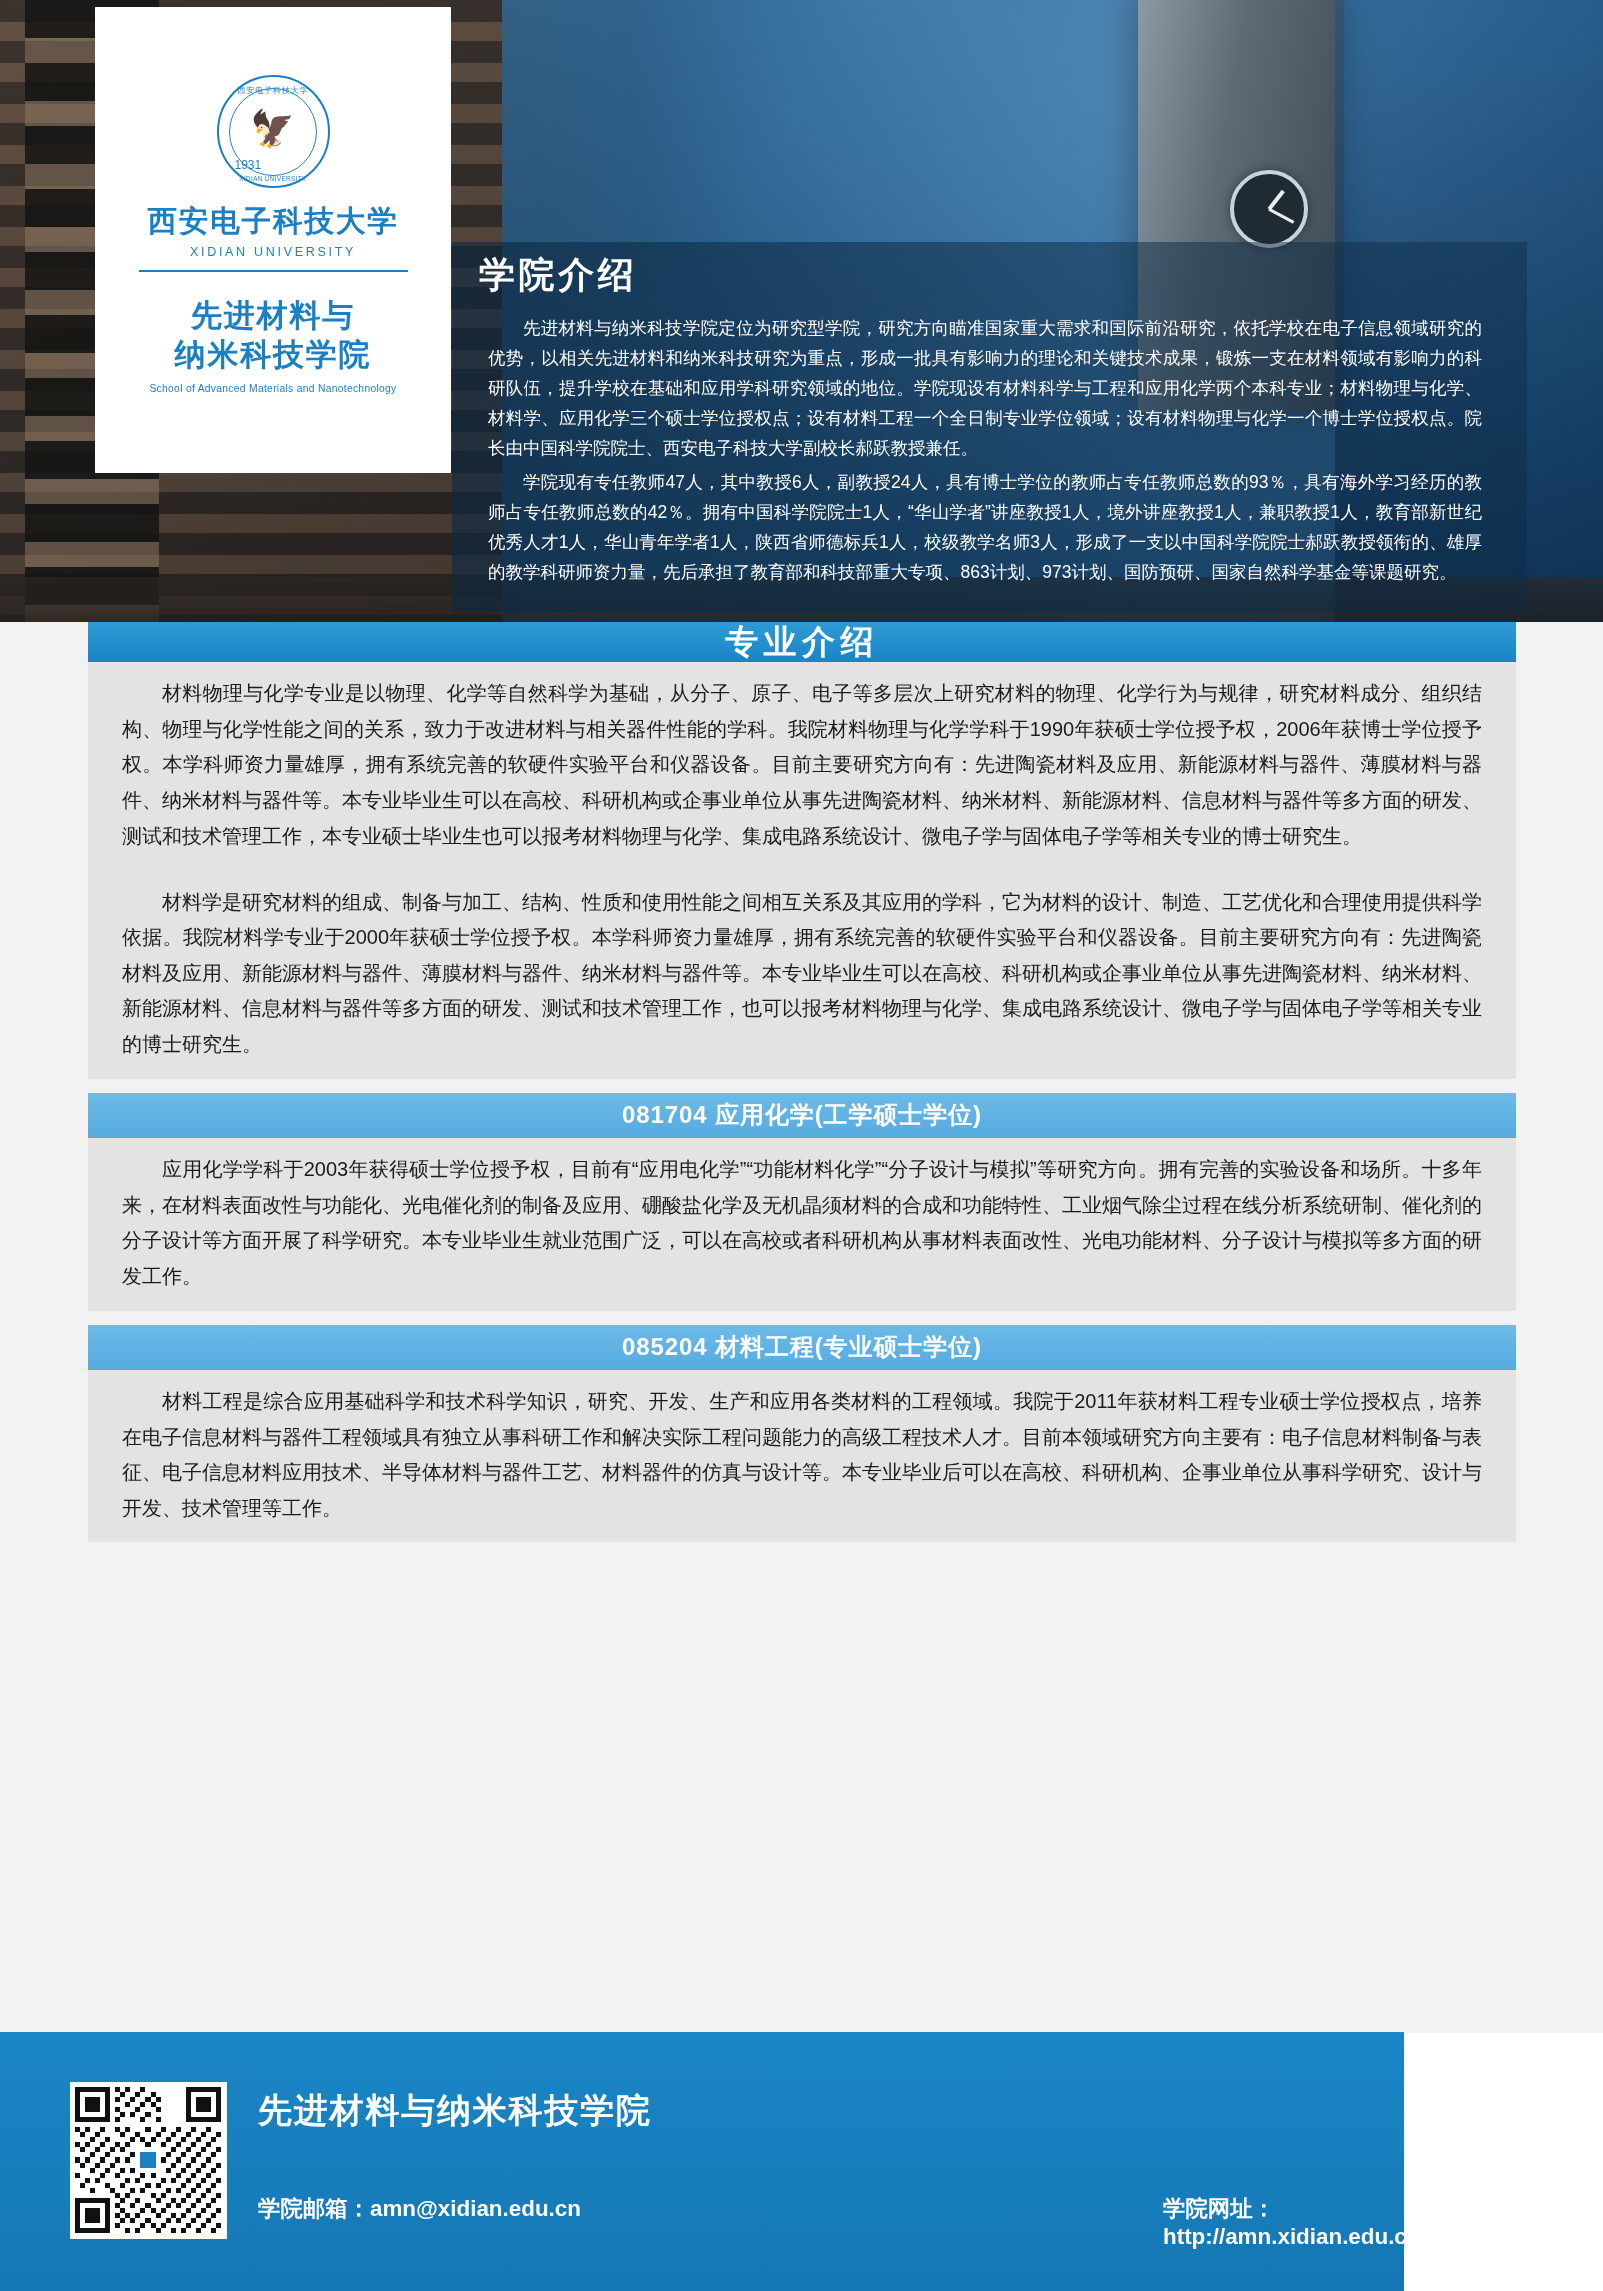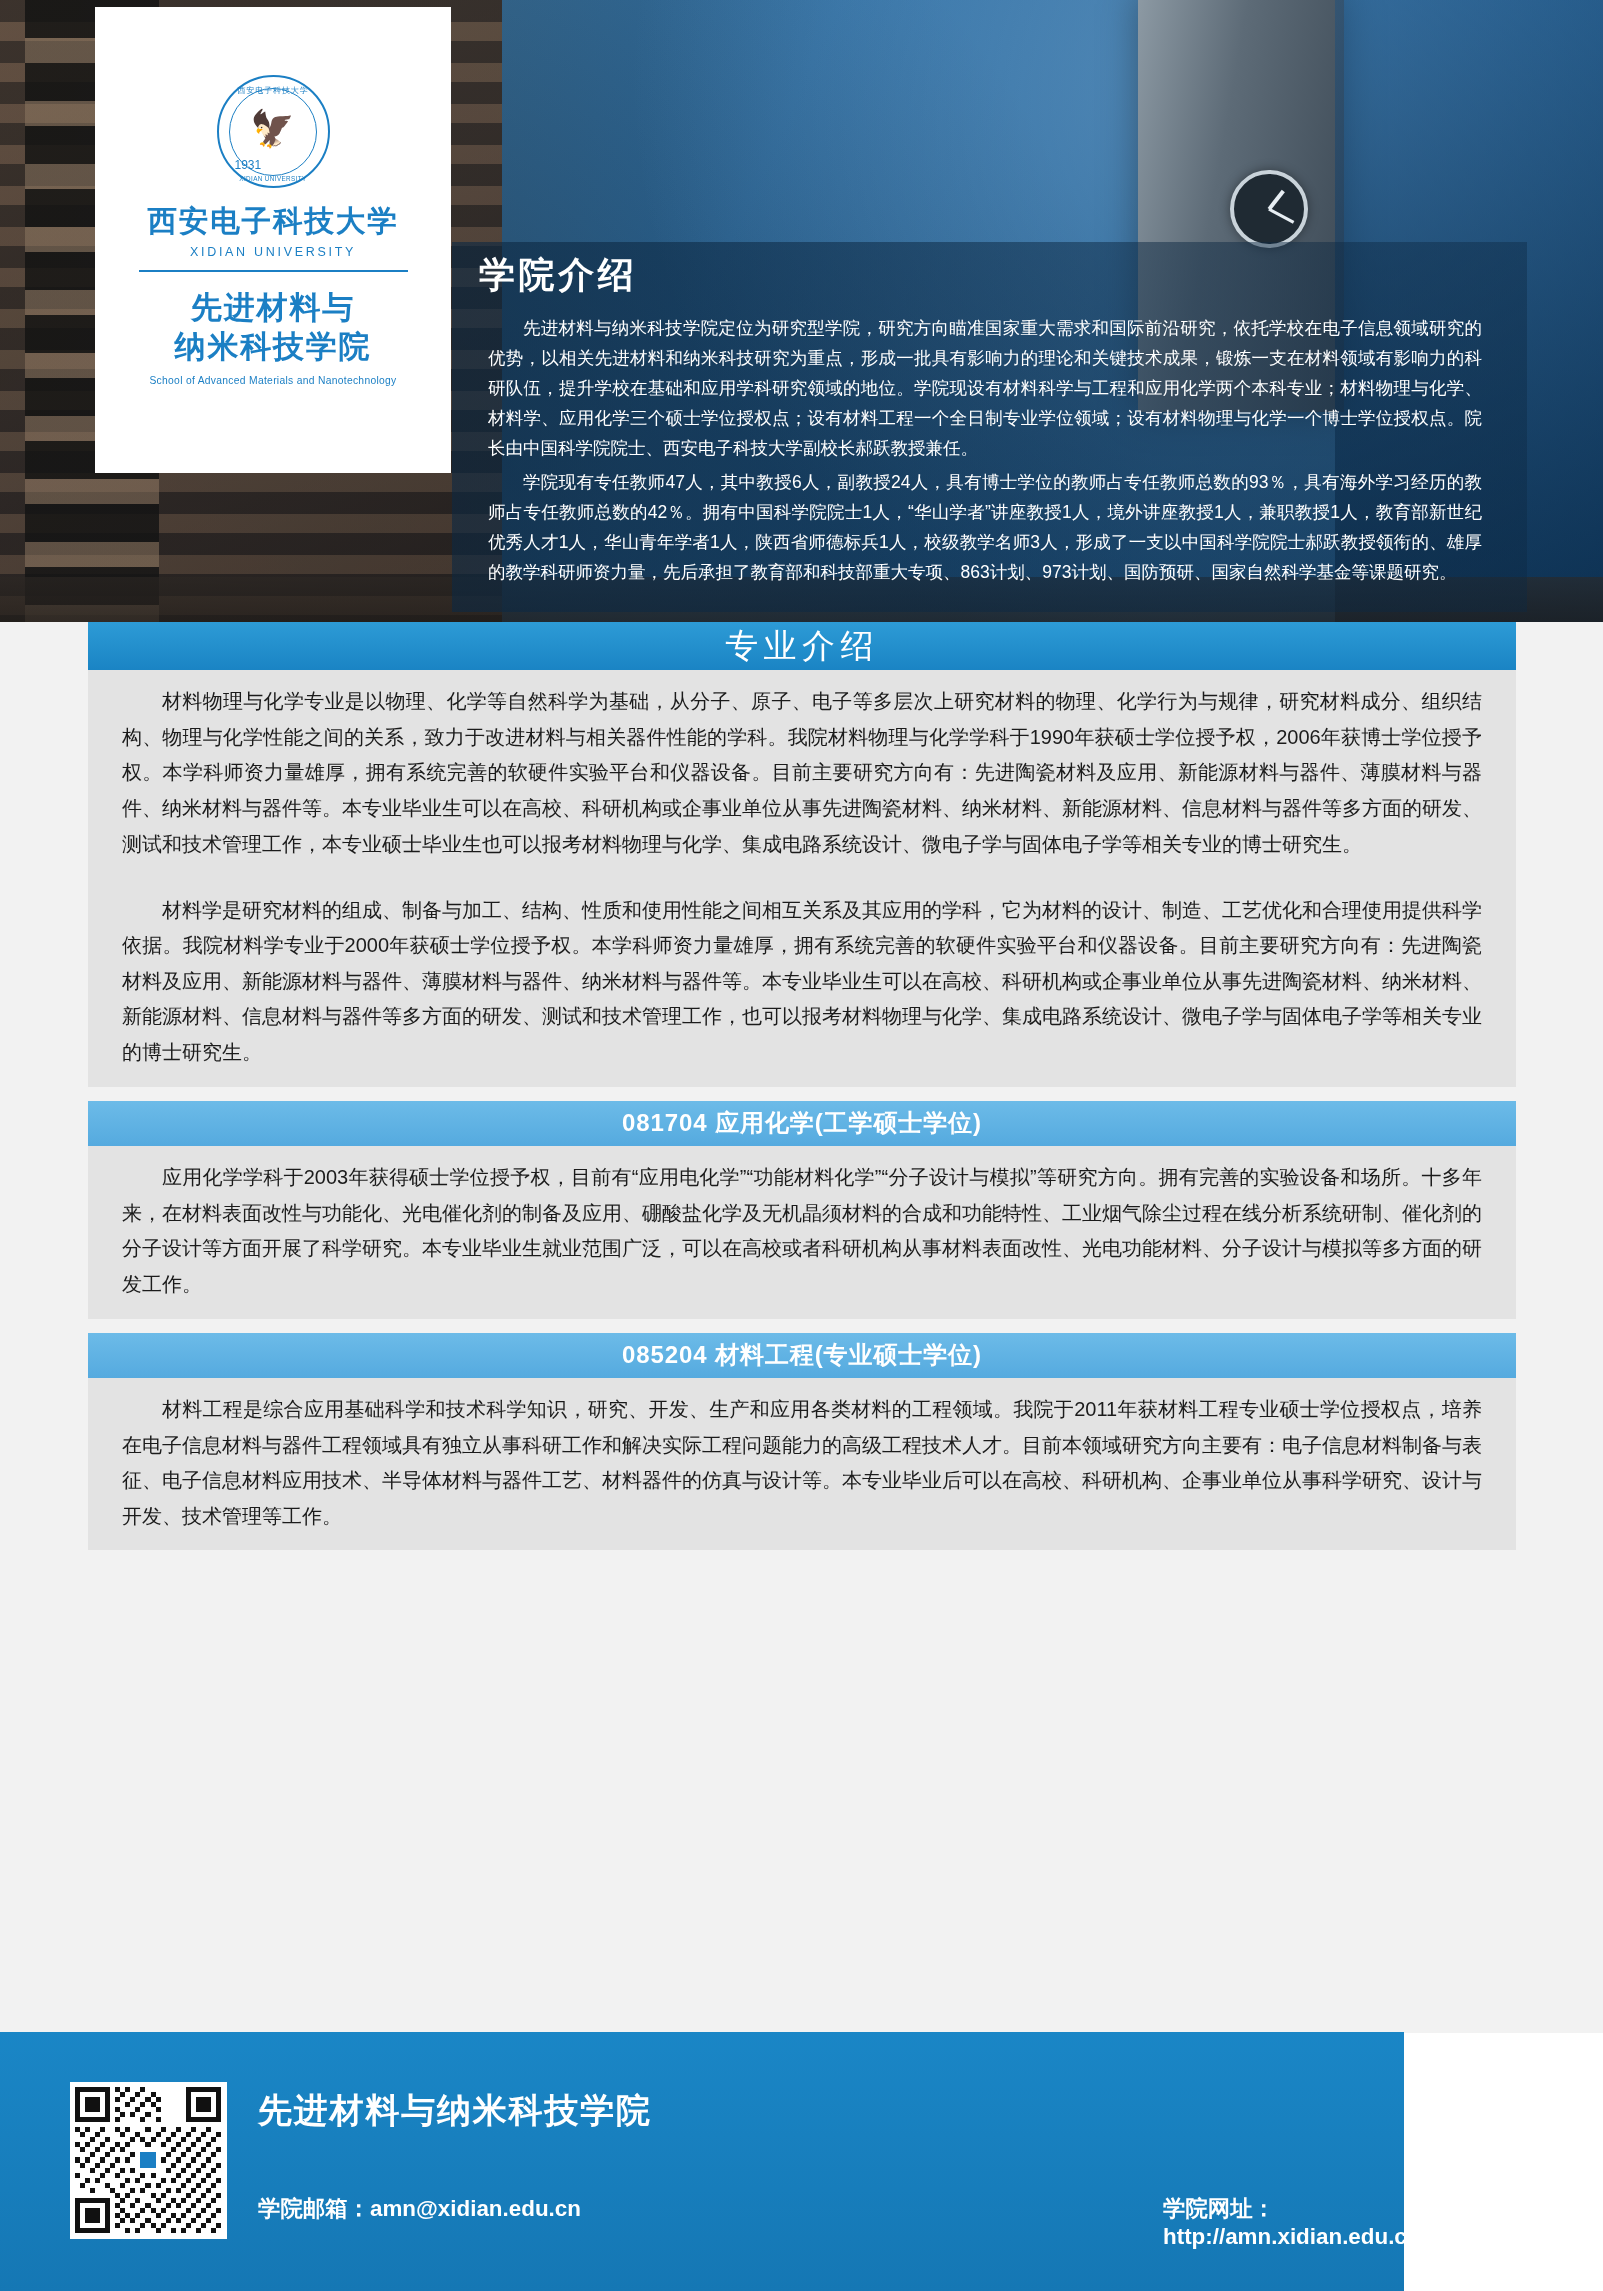--- a/index.html
+++ b/index.html
@@ -171,21 +171,21 @@
     font-size: 12.5px;
     color: #1b7fc4;
     letter-spacing: 2.7px;
   }
   .divider-line {
     margin-top: 10.7px;
     width: 269px; height: 1.8px;
     background: #1b7fc4;
   }
   .school-cn {
-    margin-top: 17px;
+    margin-top: 25px;
     font-size: 31px;
     font-weight: bold;
     color: #1b7fc4;
     line-height: 1.25;
     text-align: center;
     letter-spacing: 1.8px;
   }
   .school-en {
     margin-top: 9px;
     font-size: 10.3px;
@@ -221,28 +221,28 @@
   
   .content {
     position: absolute;
     left: 0; top: 622px;
     width: 1604px;
     height: 1411px;
     background: #f2f2f2;
   }
   .section-banner {
     margin: 0 88px;
-    height: 48px;
+    height: 40px;
     background: linear-gradient(180deg, #2d9bd6 0%, #1a84c4 100%);
     display: flex;
     align-items: center;
     justify-content: center;
     color: #ffffff;
     font-size: 33px;
-    font-weight: normal;
+    font-weight: bold;
     letter-spacing: 5.4px;
   }
   .major-block { margin: 0 88px; }
   .major-head {
     margin-top: 14.3px;
     height: 45px;
     background: linear-gradient(180deg, #6cbbe8 0%, #55aadf 100%);
     display: flex;
     align-items: center;
     justify-content: center;

